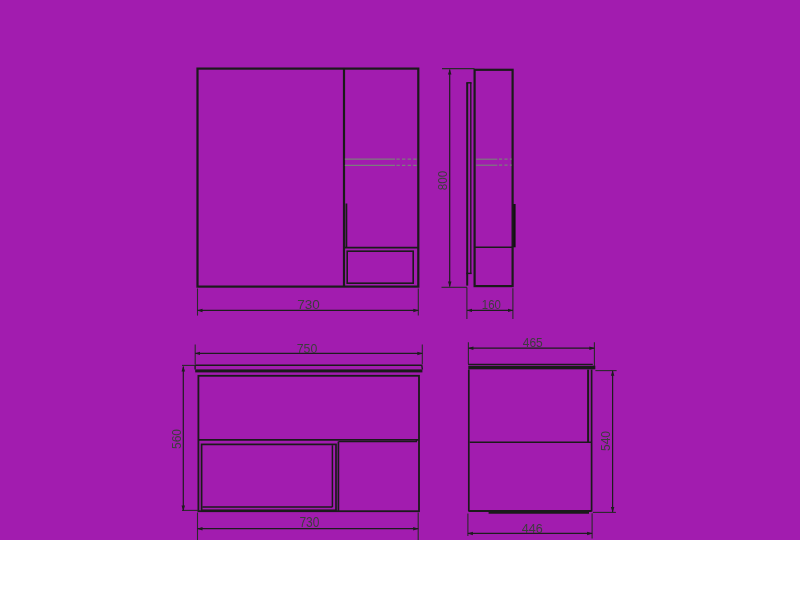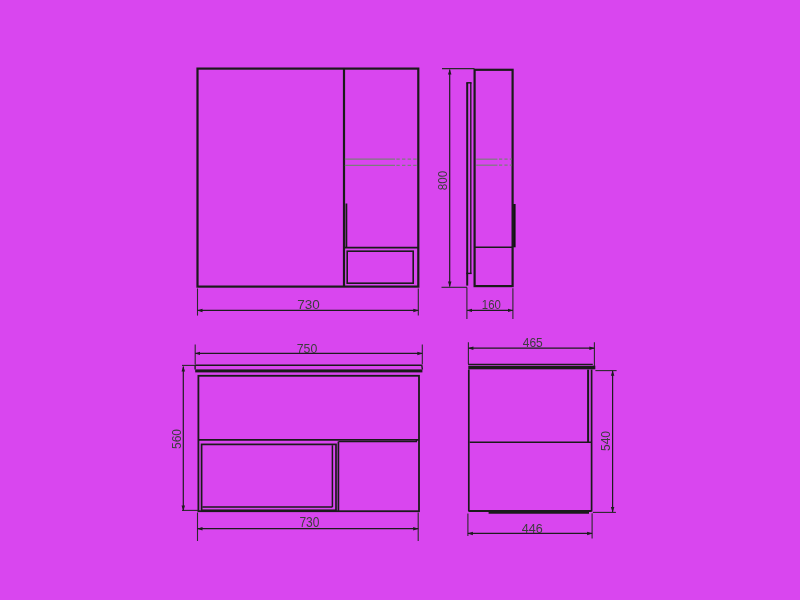--- a/index.html
+++ b/index.html
@@ -1,16 +1,16 @@
 <!DOCTYPE html>
 <html><head>
 <meta charset="utf-8">
 <style>
   html,body{margin:0;padding:0;background:#ffffff;}
-  .wrap{width:800px;height:600px;position:relative;background:#d946ef;overflow:hidden;}
+  .wrap{width:800px;height:540px;position:relative;background:#a21caf;overflow:hidden;}
   svg{position:absolute;left:0;top:0;filter:blur(0.38px);}
   text{font-family:"Liberation Sans",sans-serif;fill:#3d3d3d;}
 </style>
 </head>
 <body>
 <div class="wrap">
 <svg width="800" height="600" viewBox="0 0 800 600">
 <defs>
 <marker id="ar" markerWidth="6" markerHeight="6" refX="5.2" refY="3" orient="auto-start-reverse" markerUnits="userSpaceOnUse">
   <path d="M5.5,3 L0.2,1.25 L0.2,4.75 z" fill="#1d1d1d"></path>

